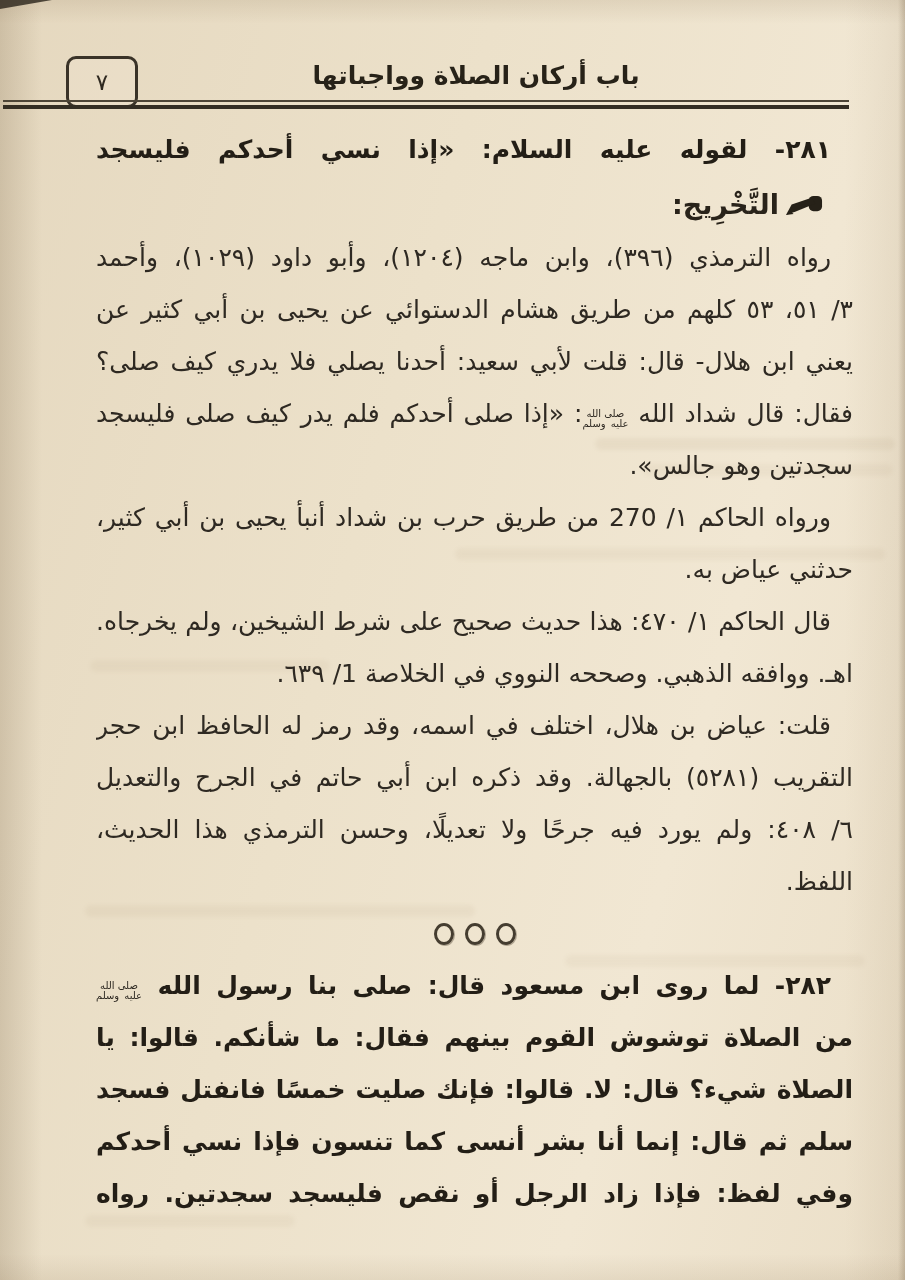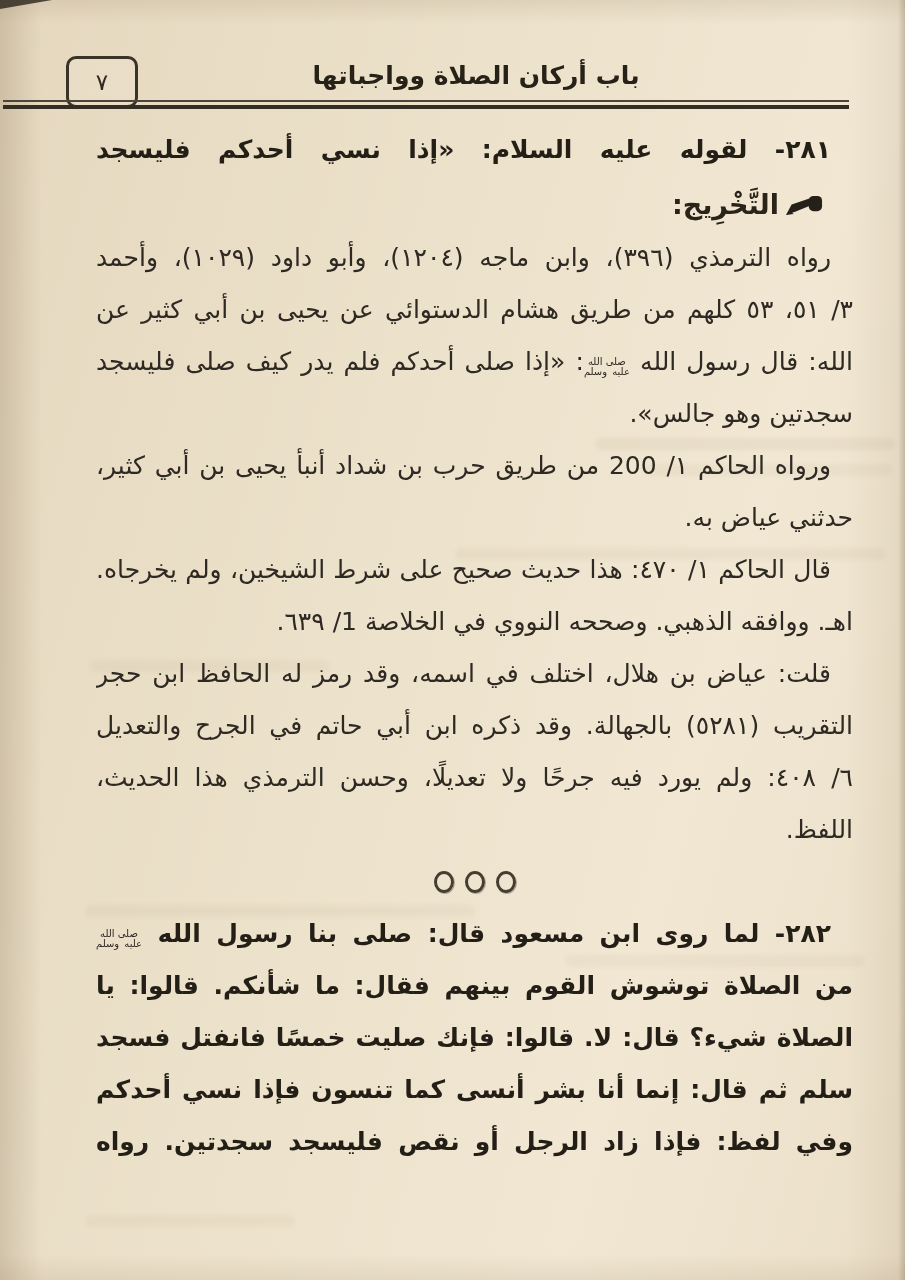--- a/index.html
+++ b/index.html
@@ -100,25 +100,26 @@
             <polygon points="1,25 7,14 28,7 32,13 12,21"></polygon>
             <polygon points="1,25 6,21 9,24"></polygon>
           </g>
         </svg>
       </span>
       <span>التَّخْرِيج:</span>
     </div>
 
     <div class="line justify ind">رواه الترمذي (٣٩٦)، وابن ماجه (١٢٠٤)، وأبو داود (١٠٢٩)، وأحمد</div>
     <div class="line">٣/ ٥١، ٥٣ كلهم من طريق هشام الدستوائي عن يحيى بن أبي كثير عن عياض -</div>
-    <div class="line"><span>الله: قال رسول الله</span>
+    <div class="line">يعني ابن هلال- قال: قلت لأبي سعيد: أحدنا يصلي فلا يدري كيف صلى؟</div>
+    <div class="line"><span>فقال: قال شداد الله</span>
       <span class="saw">صلى الله عليه وسلم</span><span>: «إذا صلى أحدكم فلم يدر كيف صلى فليسجد</span></div>
     <div class="line end">سجدتين وهو جالس».</div>
 
-    <div class="line ind">ورواه الحاكم ١/ 200 من طريق حرب بن شداد أنبأ يحيى بن أبي كثير،</div>
+    <div class="line ind">ورواه الحاكم ١/ 270 من طريق حرب بن شداد أنبأ يحيى بن أبي كثير،</div>
     <div class="line end">حدثني عياض به.</div>
 
     <div class="line ind">قال الحاكم ١/ ٤٧٠: هذا حديث صحيح على شرط الشيخين، ولم يخرجاه.</div>
     <div class="line end">اهـ. ووافقه الذهبي. وصححه النووي في الخلاصة 1/ ٦٣٩.</div>
 
     <div class="line ind">قلت: عياض بن هلال، اختلف في اسمه، وقد رمز له الحافظ ابن حجر في</div>
     <div class="line">التقريب (٥٢٨١) بالجهالة. وقد ذكره ابن أبي حاتم في الجرح والتعديل</div>
     <div class="line">٦/ ٤٠٨: ولم يورد فيه جرحًا ولا تعديلًا، وحسن الترمذي هذا الحديث،</div>
     <div class="line end">اللفظ.</div>
 

